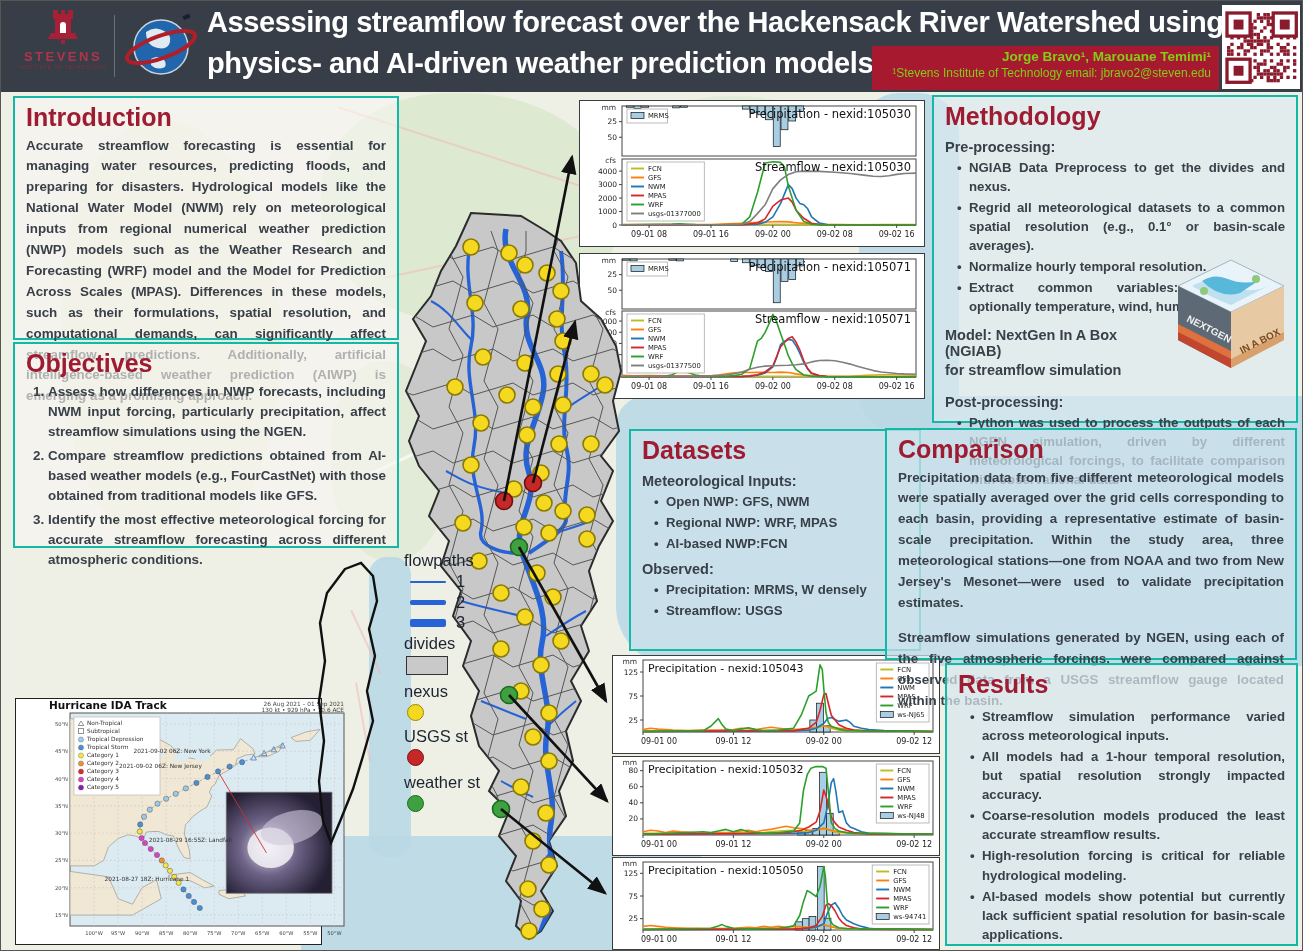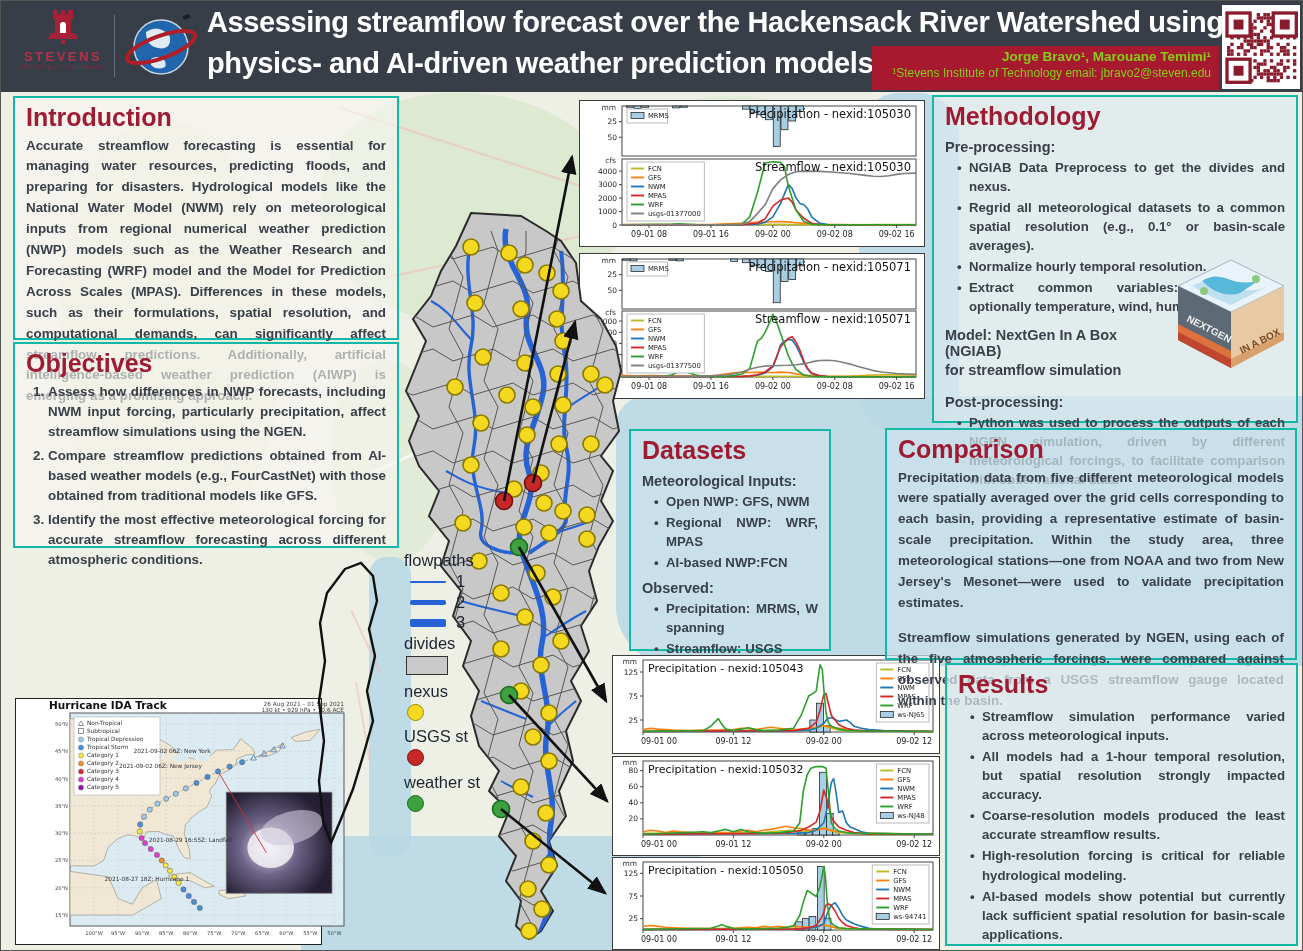--- a/index.html
+++ b/index.html
@@ -748,31 +748,31 @@
         <line x1="30" y1="72" x2="30" y2="75" stroke="#444" stroke-width="1"></line>
         <text x="28" y="84" font-size="8" text-anchor="start" fill="#222">09-01 00</text>
         <line x1="120.38961038961038" y1="72" x2="120.38961038961038" y2="75" stroke="#444" stroke-width="1"></line>
         <text x="120.38961038961038" y="84" font-size="8" text-anchor="middle" fill="#222">09-01 12</text>
         <line x1="210.77922077922076" y1="72" x2="210.77922077922076" y2="75" stroke="#444" stroke-width="1"></line>
         <text x="210.77922077922076" y="84" font-size="8" text-anchor="middle" fill="#222">09-02 00</text>
         <line x1="301.16883116883116" y1="72" x2="301.16883116883116" y2="75" stroke="#444" stroke-width="1"></line>
         <text x="301.16883116883116" y="84" font-size="8" text-anchor="middle" fill="#222">09-02 12</text>
       </svg></div>
 
-<div class="box waterbox" style="left:628px;top:428px;width:202px;height:222px;">
+<div class="box waterbox" style="left:628px;top:428px;width:292px;height:222px;">
   <h2 class="sec-title">Datasets</h2>
   <div class="subhead">Meteorological Inputs:</div>
   <ul class="dots">
         <li>Open NWP: GFS, NWM</li>
         <li>Regional NWP: WRF, MPAS</li>
         <li>AI-based NWP:FCN</li>
       </ul>
   <div class="subhead">Observed:</div>
   <ul class="dots">
-        <li>Precipitation: MRMS, W spanning</li>
+        <li>Precipitation: MRMS, W densely</li>
         <li>Streamflow: USGS</li>
       </ul>
 </div>
 
 <div class="box waterbox" style="left:931px;top:94px;width:366px;height:328px;background:rgba(222,234,240,.66);">
   <h2 class="sec-title">Methodology</h2>
   <div class="subhead">Pre-processing:</div>
   <ul class="dots">
         <li>NGIAB Data Preprocess to get the divides and nexus.</li>
         <li>Regrid all meteorological datasets to a common spatial resolution (e.g., 0.1° or basin-scale averages).</li>

